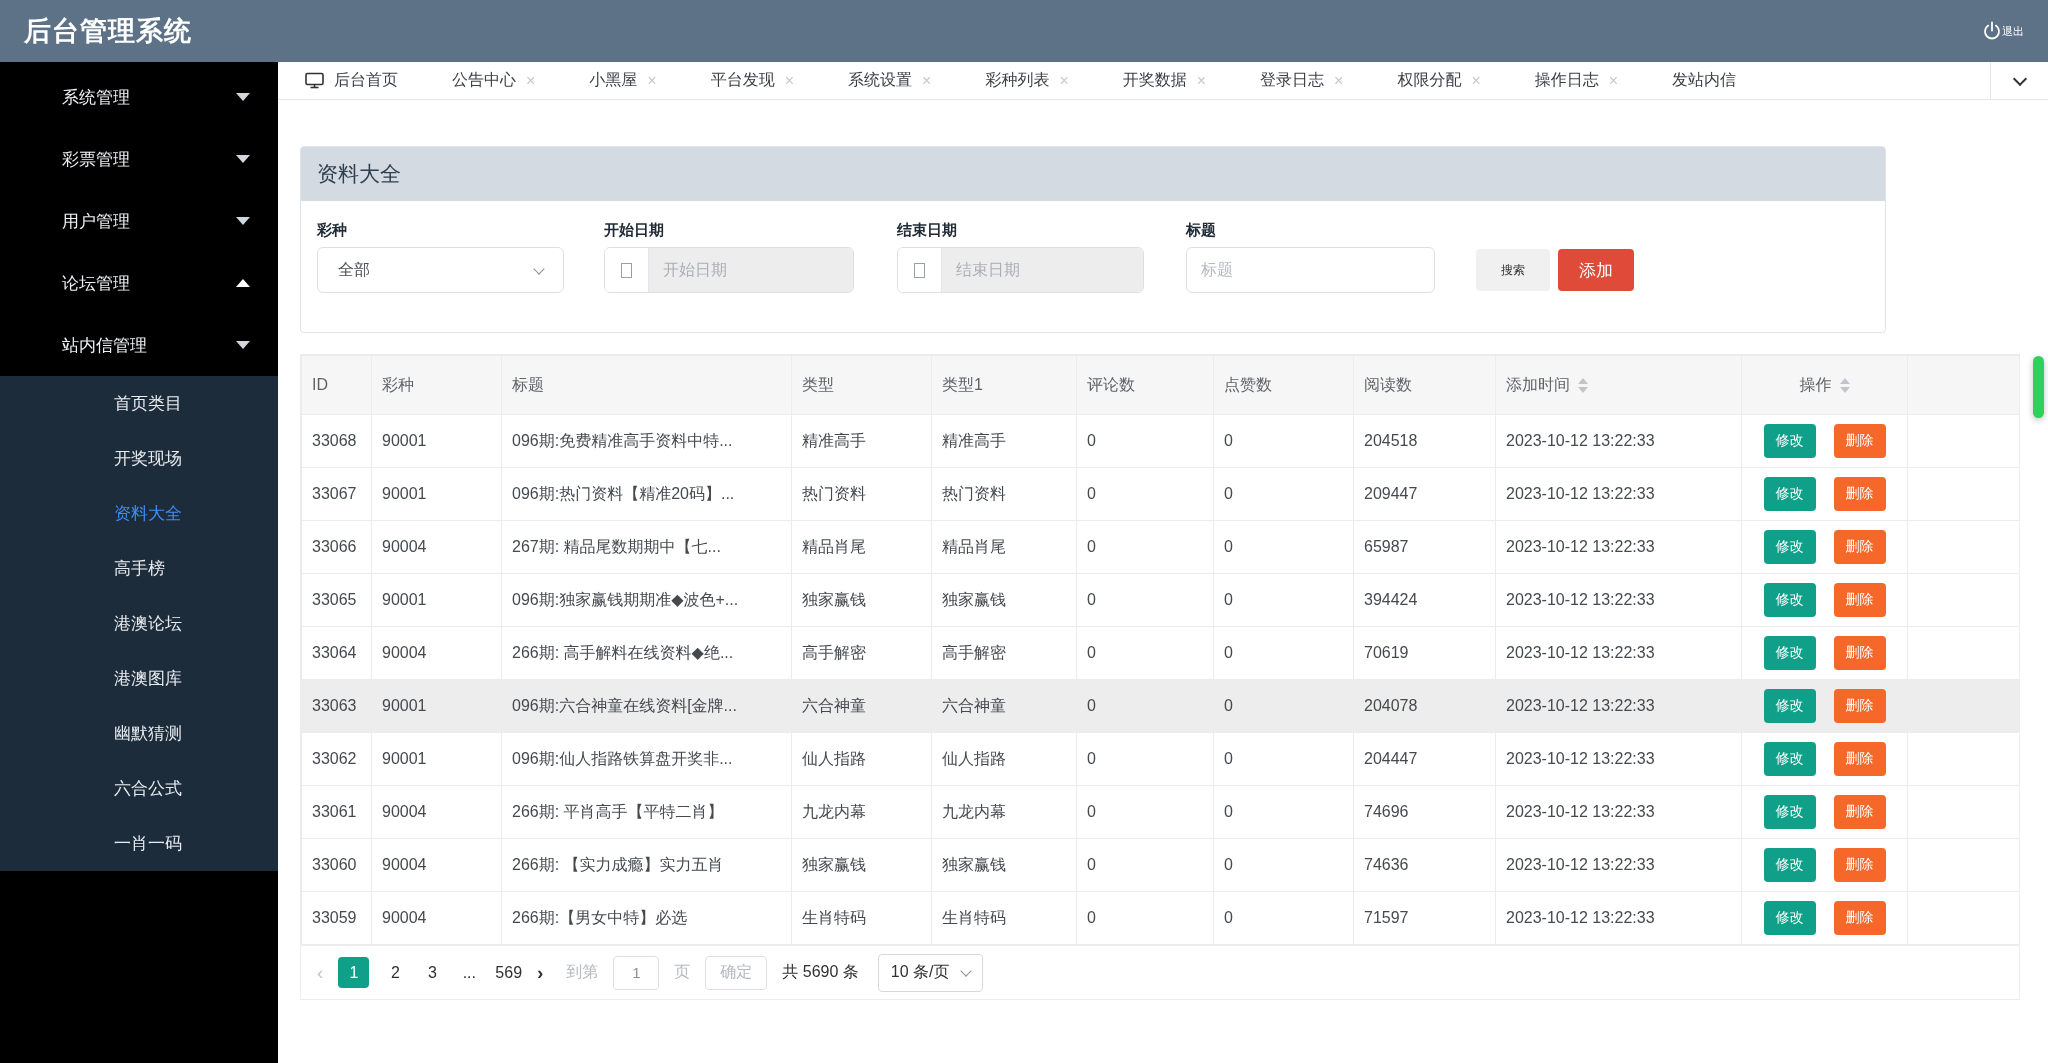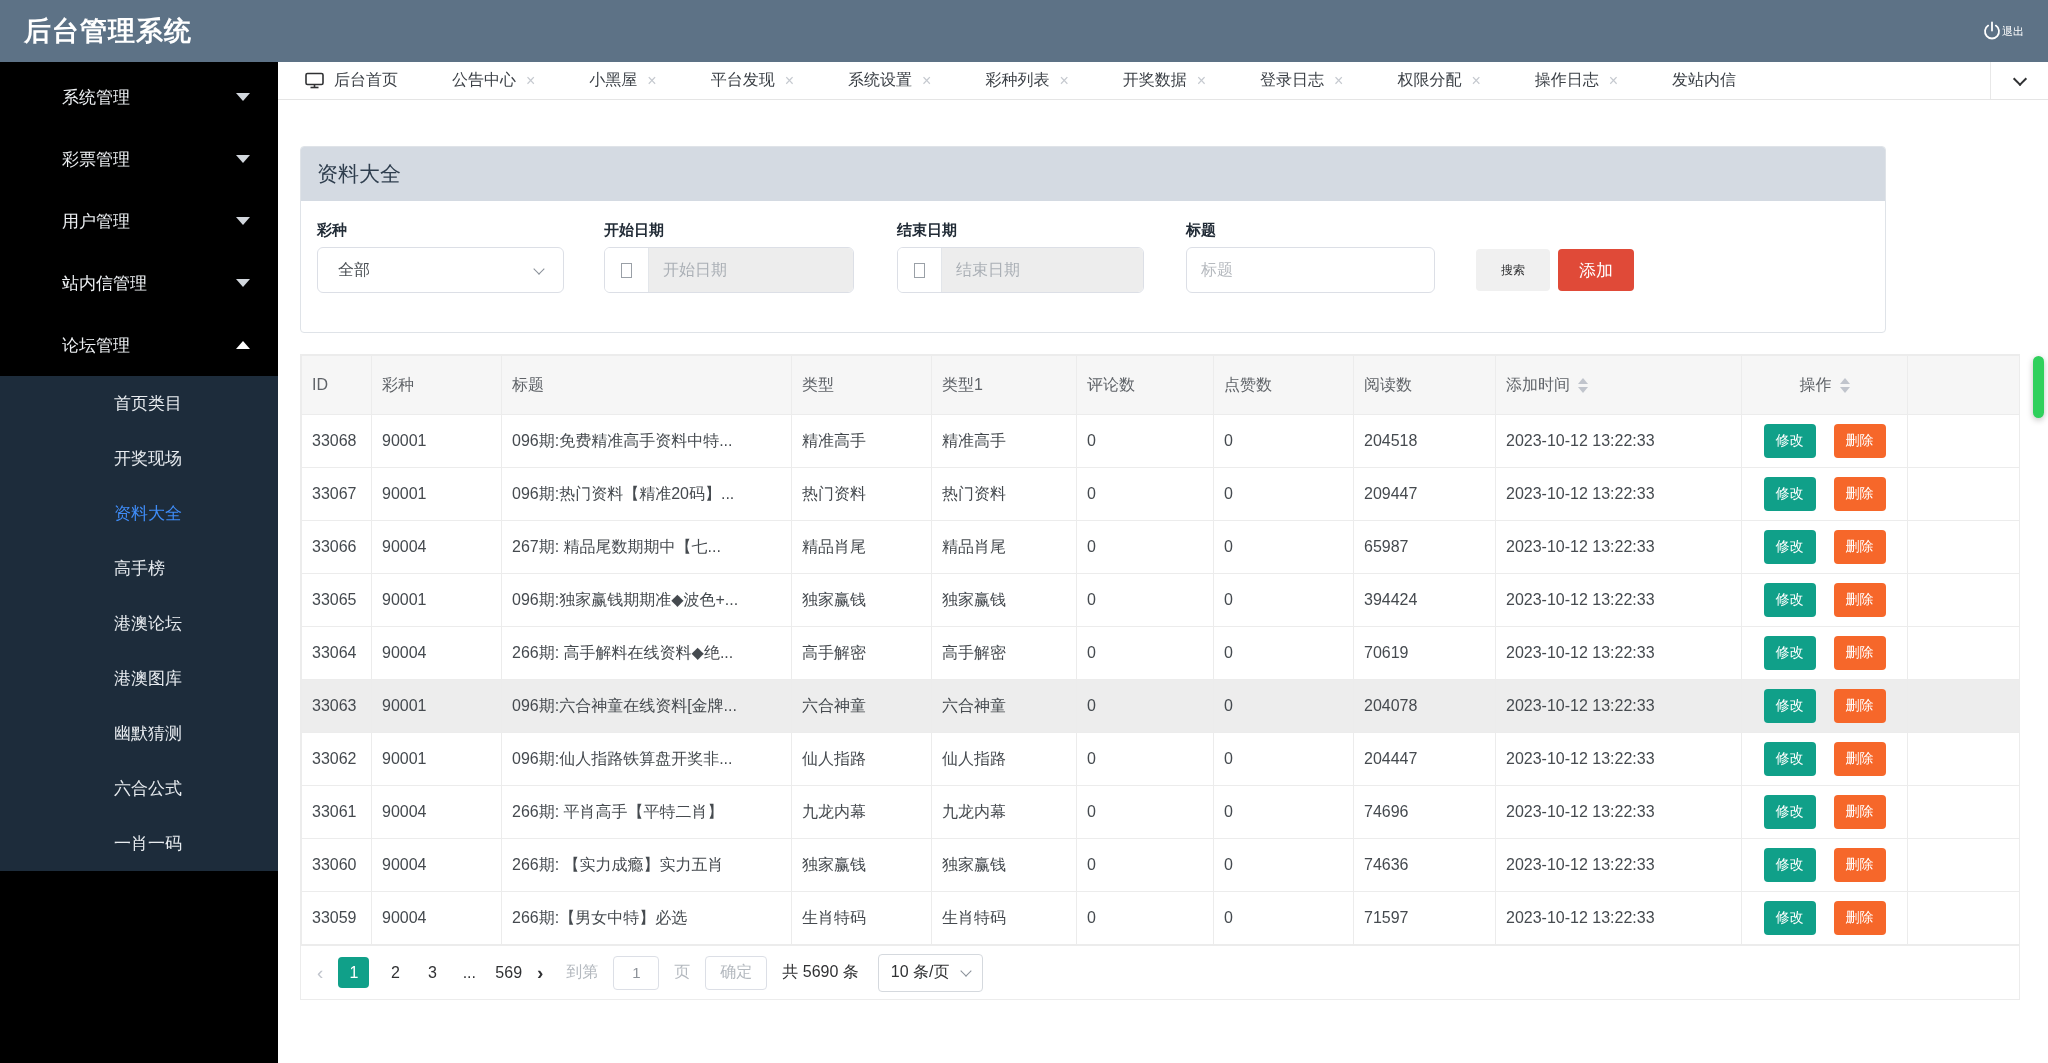--- a/index.html
+++ b/index.html
@@ -128,26 +128,26 @@
       </div>
       <div class="menu-item">
         <span>彩票管理</span>
         <span class="tri down"></span>
       </div>
       <div class="menu-item">
         <span>用户管理</span>
         <span class="tri down"></span>
       </div>
       <div class="menu-item">
+        <span>论坛管理</span>
+        <span class="tri up"></span>
+      </div>
+      <div class="menu-item">
         <span>站内信管理</span>
         <span class="tri down"></span>
-      </div>
-      <div class="menu-item">
-        <span>论坛管理</span>
-        <span class="tri up"></span>
       </div>
       <div class="submenu">
         <div class="submenu-item">首页类目</div>
         <div class="submenu-item">开奖现场</div>
         <div class="submenu-item active">资料大全</div>
         <div class="submenu-item">高手榜</div>
         <div class="submenu-item">港澳论坛</div>
         <div class="submenu-item">港澳图库</div>
         <div class="submenu-item">幽默猜测</div>
         <div class="submenu-item">六合公式</div>

